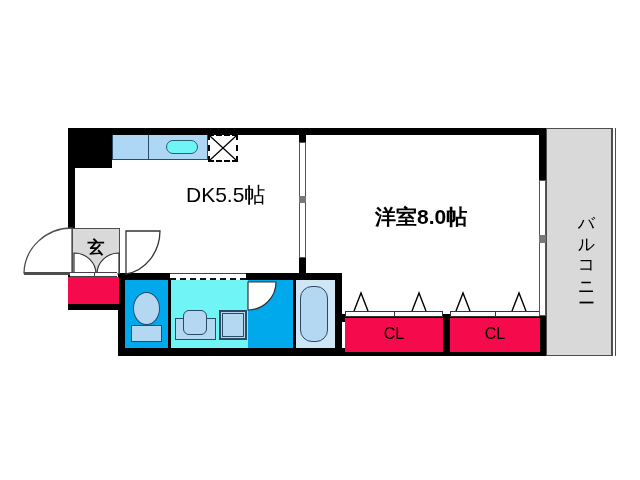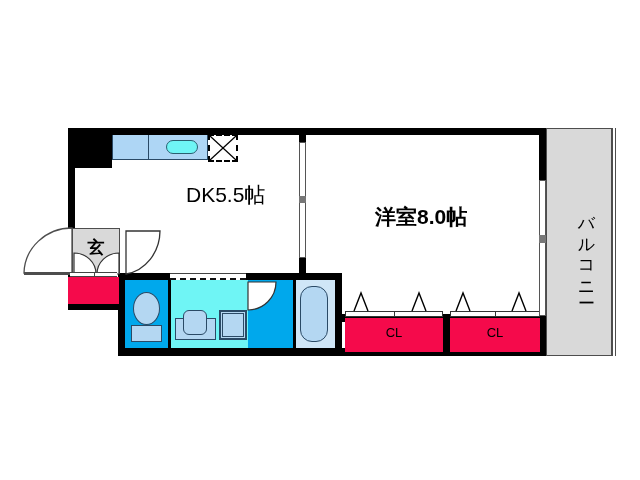--- a/index.html
+++ b/index.html
@@ -38,21 +38,21 @@
   
   .lbl {
     color: #000000;
     font-size: 21px;
     letter-spacing: 0px;
     white-space: nowrap;
     line-height: 1;
   }
   .lbl-cl {
     color: #000000;
-    font-size: 13px;
+    font-size: 16px;
     line-height: 1;
     text-align: center;
     white-space: nowrap;
   }
   .lbl-gen {
     color: #000000;
     font-size: 17px;
     font-weight: bold;
     line-height: 1;
     text-align: center;

